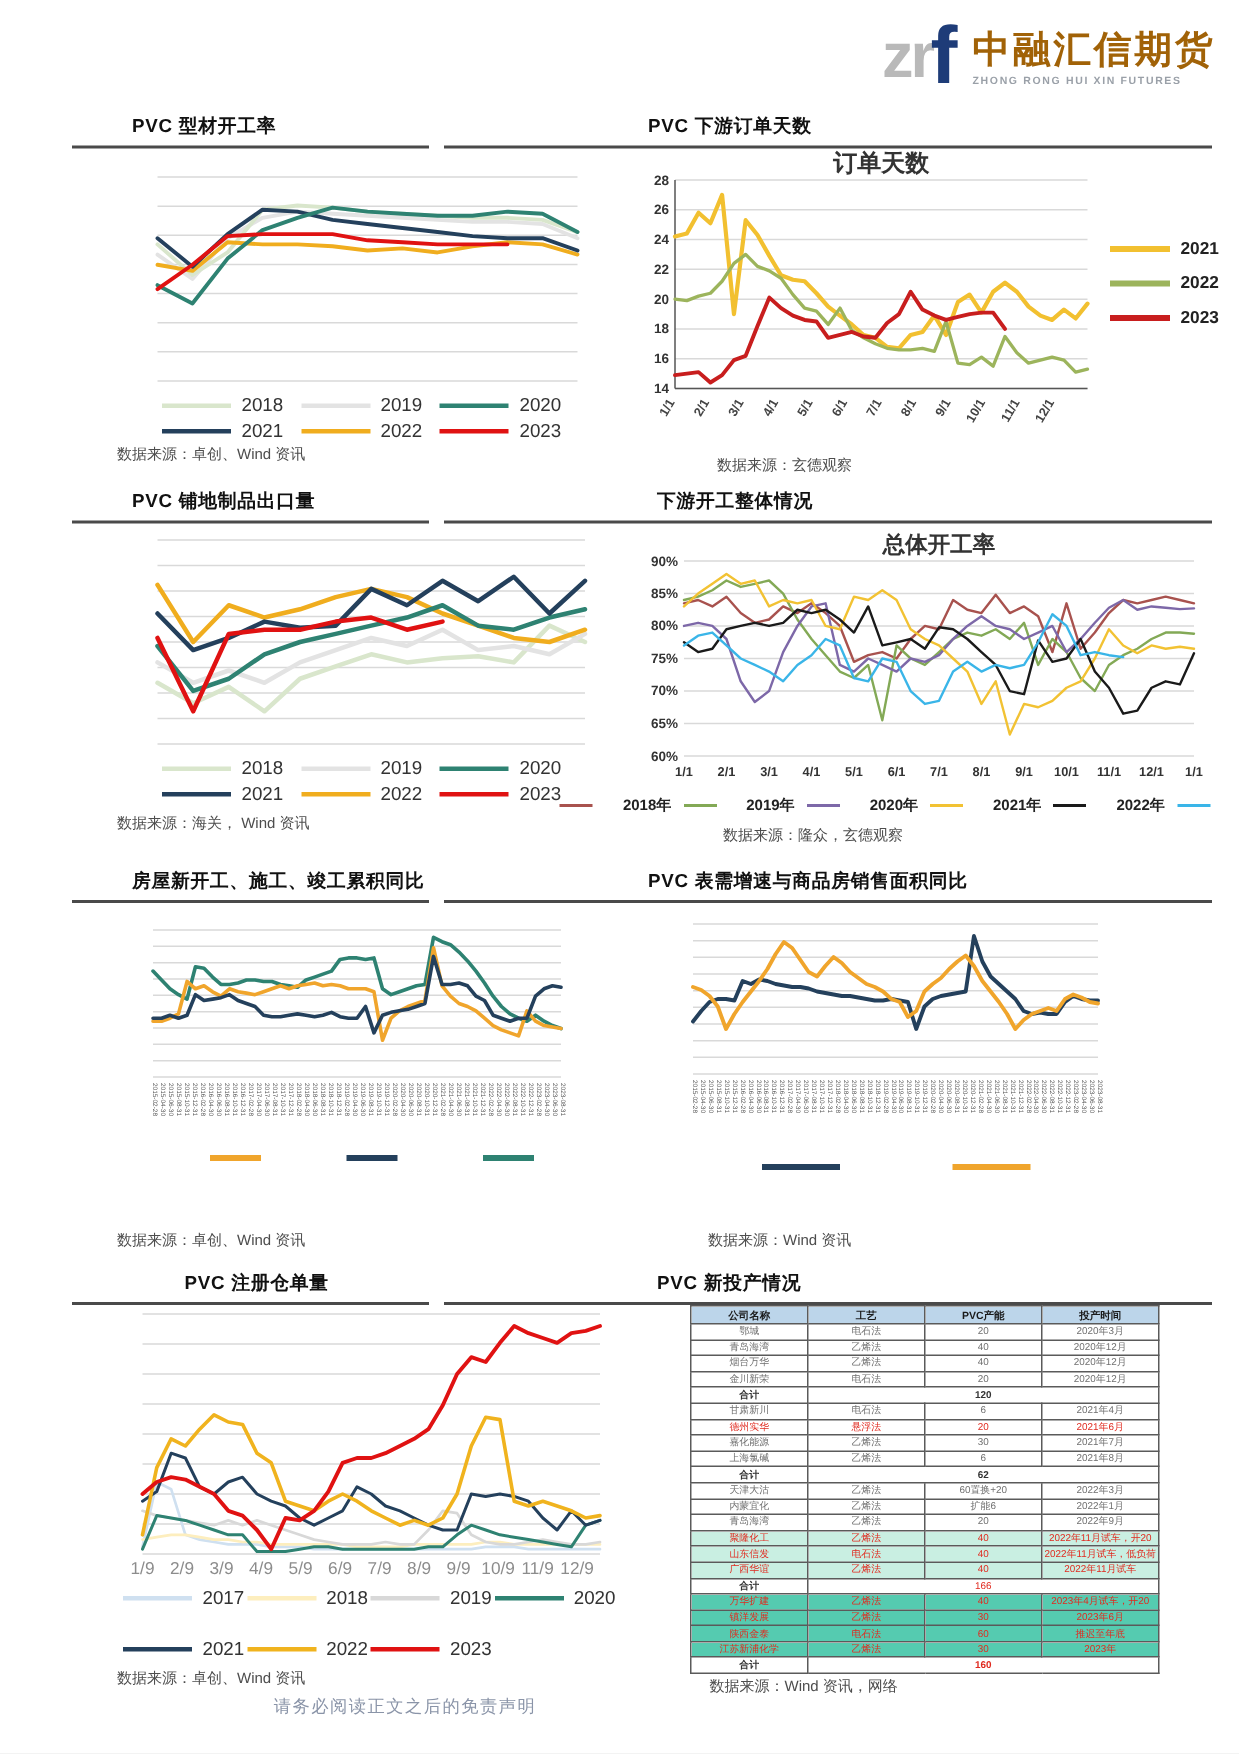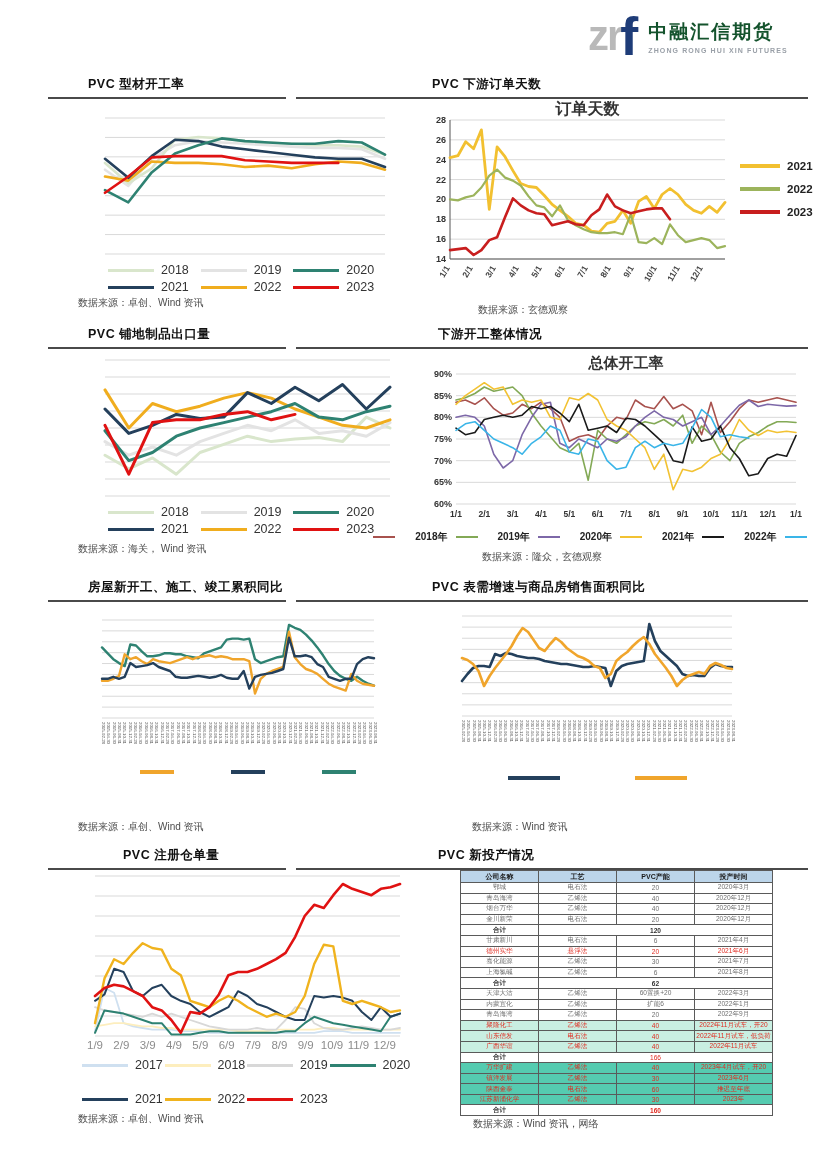--- a/index.html
+++ b/index.html
@@ -2,21 +2,21 @@
 <html><head>
 <meta charset="utf-8">
 <style>
   html,body{margin:0;padding:0;background:#e9e9e9;}
   .page{position:relative;width:826px;height:1169px;background:#ffffff;margin:0 auto;
         font-family:"Liberation Sans",sans-serif;overflow:hidden;}
   .logo{position:absolute;top:16px;left:588px;display:flex;align-items:center;}
   .logo-zr{font-size:42px;font-weight:bold;color:#b9b9b9;letter-spacing:-2px;line-height:40px;}
   .logo-f{font-size:54px;font-weight:bold;color:#1e3c78;line-height:40px;margin-left:-1px;}
   .logo-names{margin-left:10px;}
-  .logo-cn{font-size:19px;font-weight:bold;color:#14532d;letter-spacing:2px;}
+  .logo-cn{font-size:25px;font-weight:bold;color:#a16207;letter-spacing:2px;}
   .logo-en{font-size:7px;font-weight:bold;color:#9aa0a8;letter-spacing:1.1px;margin-top:2px;}
   .sec-title{position:absolute;font-size:12.5px;font-weight:bold;color:#111;letter-spacing:0.5px;white-space:nowrap;}
   .rule{position:absolute;height:1.5px;background:#4a4a4a;}
   .chart{position:absolute;}
   .source{position:absolute;font-size:10px;color:#4d4d4d;white-space:nowrap;}
   .legend{position:absolute;}
   .legend-grid3{display:grid;grid-template-columns:repeat(3,1fr);row-gap:3px;}
   .legend-grid4{display:grid;grid-template-columns:repeat(4,1fr);row-gap:20px;}
   .legend-col{display:flex;flex-direction:column;gap:11px;}
   .legend-row{display:flex;justify-content:center;gap:8px;}
@@ -622,13 +622,14 @@
           </tr>
           <tr>
             <td class="tot red bold ">合计</td>
             <td colspan="3" class="red bold ">160</td>
           </tr>
         </tbody>
       </table>
     </div>
   <div class="source" style="left:473px;top:1117px;">数据来源：Wind 资讯，网络</div>
 
+  <div class="footer" style="left:120px;top:1130px;width:300px;text-align:center;">请务必阅读正文之后的免责声明</div>
 </div>
 
 </body></html>

